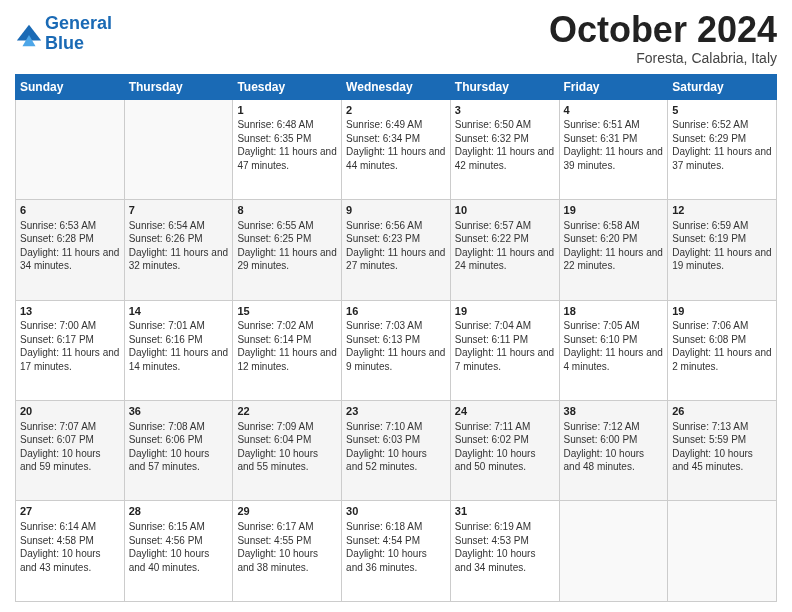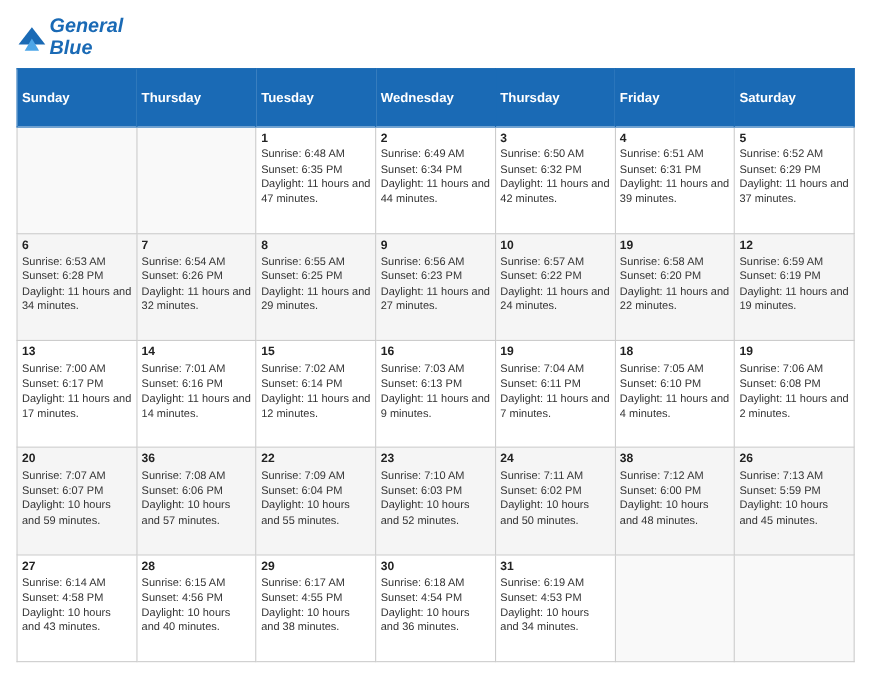--- a/index.html
+++ b/index.html
@@ -29,21 +29,20 @@
       margin-top: 4px;
     }
     .logo-text {
       font-size: 18px;
       font-weight: bold;
       color: #333;
       line-height: 1.1;
     }
     .logo-text span {
       color: #1a6ab5;
-      font-style: italic;
     }
     .logo-icon {
       width: 28px;
       height: 28px;
       margin-right: 2px;
     }
     .title-block {
       text-align: right;
     }
     .month-title {
@@ -61,21 +60,21 @@
       border: 1px solid #ccc;
       border-collapse: collapse;
       width: 100%;
       table-layout: fixed;
     }
     .calendar th {
       background-color: #1a6ab5;
       color: #fff;
       font-size: 12px;
       font-weight: bold;
-      padding: 19px 4px;
+      padding: 5px 4px;
       text-align: left;
       border: 1px solid #1a6ab5;
     }
     .calendar td {
       border: 1px solid #ccc;
       vertical-align: top;
       padding: 3px 4px;
       font-size: 9.5px;
       color: #222;
       line-height: 1.35;
@@ -105,20 +104,24 @@
   <div class="header">
     <div class="logo">
       <svg class="logo-icon" viewBox="0 0 30 30" xmlns="http://www.w3.org/2000/svg">
         <polygon points="2,22 15,5 28,22" fill="#1a6ab5"></polygon>
         <polygon points="8,28 15,16 22,28" fill="#4da6e8"></polygon>
       </svg>
       <div class="logo-text">
         <div><span>General</span></div>
         <div><span style="color:#1a6ab5;margin-top:20px;">Blue</span></div>
       </div>
+    </div>
+    <div class="title-block">
+      <div class="month-title">October 2024</div>
+      <div class="subtitle">Foresta, Calabria, Italy</div>
     </div>
   </div>
 
   <table class="calendar">
     <thead>
       <tr>
         <th>Sunday</th>
         <th>Thursday</th>
         <th>Tuesday</th>
         <th>Wednesday</th>

